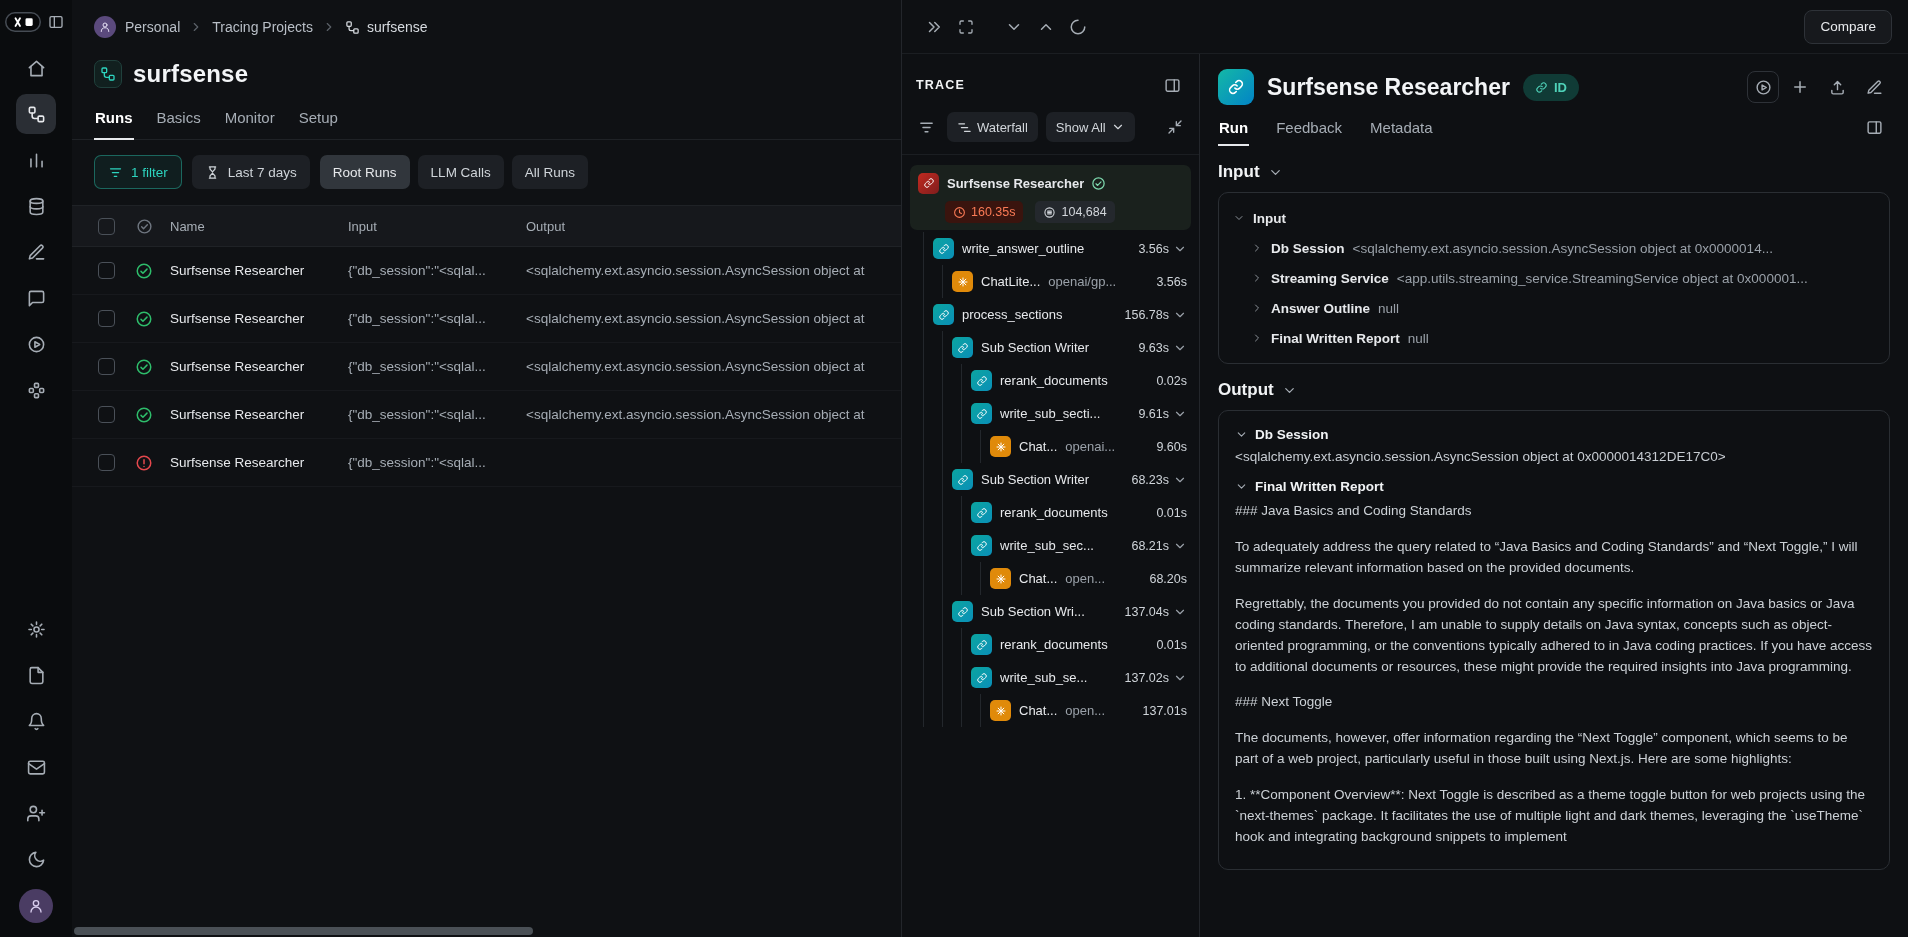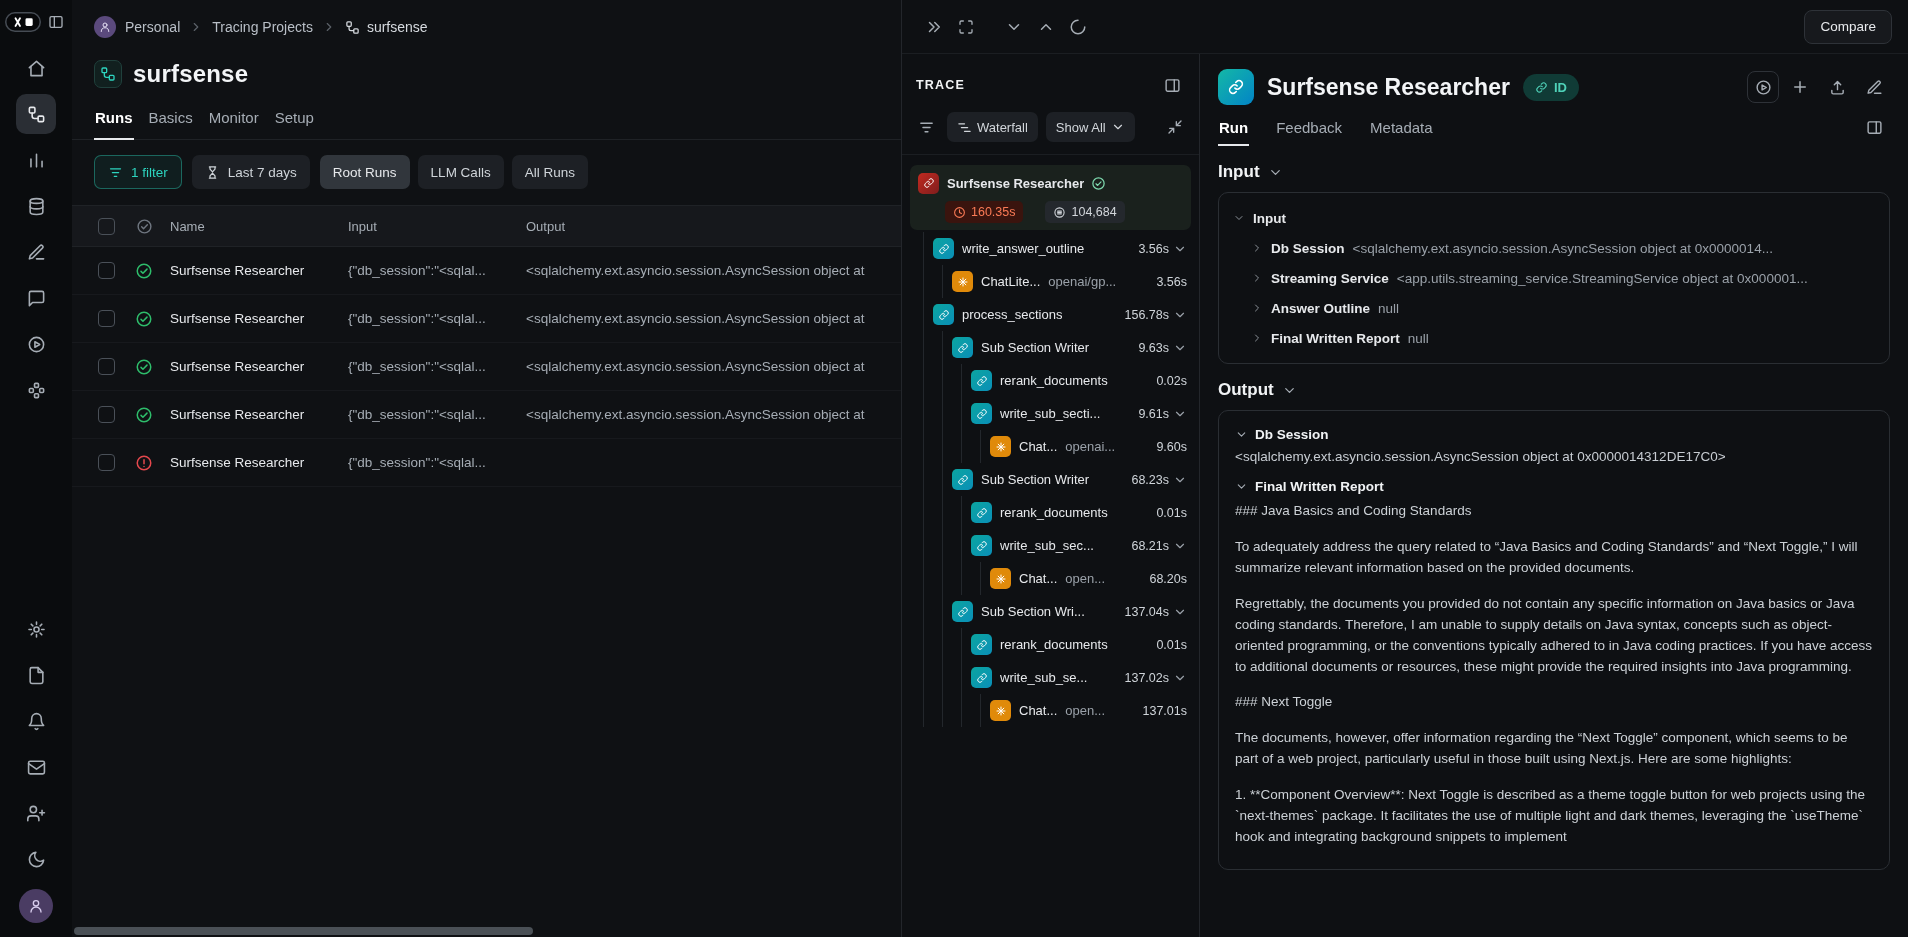--- a/index.html
+++ b/index.html
@@ -22,21 +22,21 @@
   
   .main{width:830px;flex:none;background:#0f1114;border-right:1px solid #23262b;display:flex;flex-direction:column;position:relative}
   .breadcrumb{height:54px;flex:none;display:flex;align-items:center;gap:9px;padding:0 22px;font-size:14px;color:#a6adb5}
   .crumb{color:#b9bfc7}
   .sep{color:#5b6168;display:flex}
   .crumb-avatar{width:22px;height:22px;border-radius:50%;background:#5b4a7d;color:#e7e0f5;display:flex;align-items:center;justify-content:center;flex:none}
   .crumb-proj{display:flex;align-items:center;gap:7px;color:#d6dadf}
   .title-row{display:flex;align-items:center;gap:11px;padding:6px 22px 0}
   .proj-badge{width:28px;height:28px;border-radius:7px;background:#11201f;border:1px solid #20403c;color:#2dd4bf;display:flex;align-items:center;justify-content:center}
   .title{font-size:24px;font-weight:700;letter-spacing:.2px;color:#f3f5f7}
-  .tabs{display:flex;gap:14px;padding:0 22px;margin-top:12px;border-bottom:1px solid #1f2226}
+  .tabs{display:flex;gap:22px;padding:0 22px;margin-top:12px;border-bottom:1px solid #1f2226}
   .tab{padding:9px 1px 13px;font-size:15px;color:#a6adb5;position:relative}
   .tab.active{color:#fff;font-weight:700}
   .tab.active::after{content:'';position:absolute;left:0;right:0;bottom:-1px;height:2px;background:#e7e9ec}
   .filters{display:flex;align-items:center;gap:10px;padding:15px 22px 12px}
   .chip{height:34px;padding:0 13px;border-radius:7px;background:#1d2025;color:#cfd4d9;font-size:13.5px;display:flex;align-items:center;gap:8px;white-space:nowrap}
   .chip.teal{background:rgba(45,212,191,.07);border:1px solid rgba(45,212,191,.4);color:#2dd4bf}
   .chip.sel{background:#31363c;color:#e7e9ec}
   .chip-group{display:flex;gap:8px}
 
   .thead,.trow{display:flex;align-items:center}
@@ -84,21 +84,21 @@
   .ticon{width:21px;height:21px;border-radius:5px;margin-right:8px;display:flex;align-items:center;justify-content:center;color:#fff;flex:none}
   .ticon.chain{background:linear-gradient(135deg,#0ba5a0,#0a8fb8)}
   .ticon.chain-red{background:linear-gradient(135deg,#c22a20,#7f1d1d)}
   .ticon.llm{background:#e08a0a}
   .tname{font-weight:500;white-space:nowrap;overflow:hidden}
   .root-block .tname{font-weight:600}
   .tmodel{color:#9aa1a9;margin-left:8px;white-space:nowrap}
   .tdur{margin-left:auto;padding-left:8px;color:#cfd4d9;font-size:12.5px;flex:none}
   .tchev{color:#9aa1a9;margin-left:4px;display:flex;flex:none}
   .root-check{margin-left:7px;color:#7ed8ae;display:flex}
-  .root-badges{display:flex;gap:22px;padding:3px 0 2px 29px}
+  .root-badges{display:flex;gap:12px;padding:3px 0 2px 29px}
   .badge{display:flex;align-items:center;gap:5px;height:22px;padding:0 8px;border-radius:5px;font-size:12.5px;white-space:nowrap}
   .badge.time{background:#3a140e;color:#fa7a55}
   .badge.tokens{background:#24282d;color:#d2d6db}
 
   
   .detail{flex:1;min-width:0;display:flex;flex-direction:column;overflow:hidden}
   .detail-head{display:flex;align-items:center;gap:13px;padding:15px 18px 2px}
   .run-icon{width:36px;height:36px;border-radius:9px;background:linear-gradient(135deg,#14b8a6,#0284c7);color:#fff;display:flex;align-items:center;justify-content:center}
   .detail-title{font-size:23px;font-weight:700;color:#f3f5f7;white-space:nowrap}
   .id-pill{display:flex;align-items:center;gap:6px;height:27px;padding:0 12px;border-radius:999px;background:#103b36;color:#4fd1b8;font-size:13px;font-weight:600}

